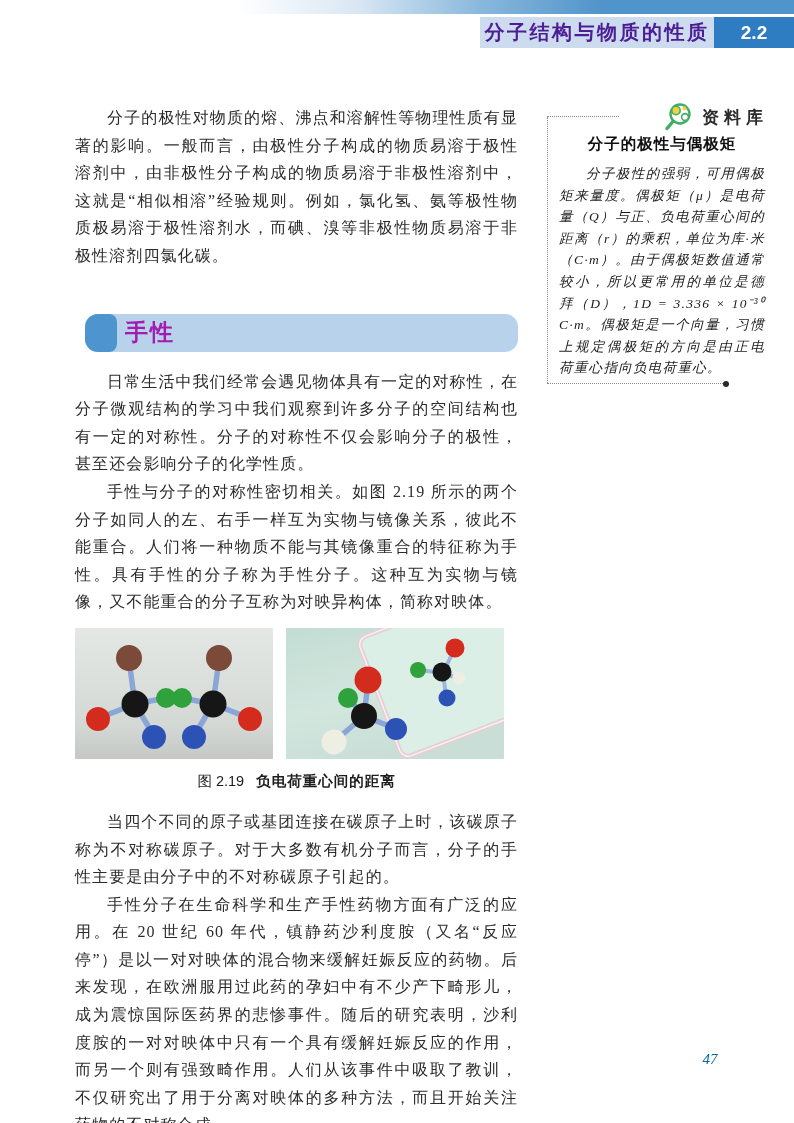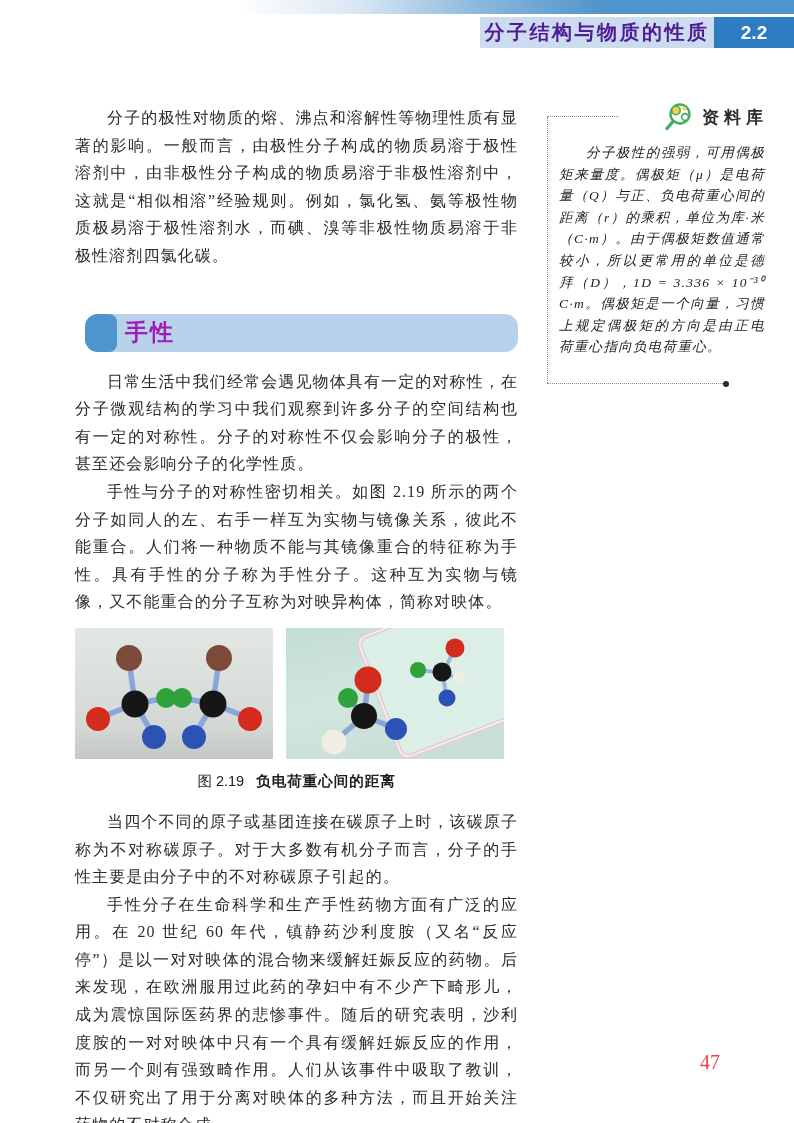--- a/index.html
+++ b/index.html
@@ -47,21 +47,21 @@
   .sb-title { font-family:"Liberation Sans",sans-serif; font-weight:bold; font-size:15.5px;
     color:#101010; text-align:center; letter-spacing:1px; }
   .sb-text { margin-top:8px; font-size:13.5px; line-height:21.6px; text-align:justify;
     text-indent:2em; color:#1c1c1c; letter-spacing:1.3px; font-style:italic; }
   .sb-bottomline { position:absolute; left:0; top:266px; width:176px; height:0;
     border-top:1px dotted #8a8a8a; }
   .sb-bottomline::after { content:""; position:absolute; right:-6px; top:-3.5px;
     width:6px; height:6px; border-radius:50%; background:#2a2a2a; }
 
   .page-number { position:absolute; left:695px; top:1051px; width:30px; text-align:center;
-    font-size:20px; color:#ef4444; }
+    font-size:15px; color:#0369a1;font-style:italic; }
 </style>
 </head>
 <body>
 
 <div>
 
   <div class="top-strip"></div>
   <div class="header-bar">
     <div class="header-title">分子结构与物质的性质</div>
     <div class="header-badge">2.2</div>
@@ -171,20 +171,21 @@
       <svg width="34" height="34" viewBox="0 0 34 34">
         <circle cx="17" cy="14" r="9.5" fill="none" stroke="#3fae63" stroke-width="2.4"></circle>
         <line x1="10" y1="21.5" x2="4" y2="28.5" stroke="#3fae63" stroke-width="3.4" stroke-linecap="round"></line>
         <circle cx="13" cy="10.5" r="4.2" fill="#f2d23e" stroke="#3fae63" stroke-width="1.6"></circle>
         <circle cx="22" cy="17" r="3.4" fill="#ffffff" stroke="#3fae63" stroke-width="1.6"></circle>
         <circle cx="21.5" cy="8.5" r="2" fill="#f2d23e"></circle>
       </svg>
       <span class="sb-tag">资料库</span>
     </div>
     <div class="sb-box">
+      <div class="sb-title">分子的极性与偶极矩</div>
       <p class="sb-text">分子极性的强弱，可用偶极矩来量度。偶极矩（μ）是电荷量（Q）与正、负电荷重心间的距离（r）的乘积，单位为库·米（C·m）。由于偶极矩数值通常较小，所以更常用的单位是德拜（D），1D = 3.336 × 10⁻³⁰ C·m。偶极矩是一个向量，习惯上规定偶极矩的方向是由正电荷重心指向负电荷重心。</p>
     </div>
     <div class="sb-bottomline"></div>
   </div>
 
   <div class="page-number">47</div>
 
 </div>
 
 </body></html>

